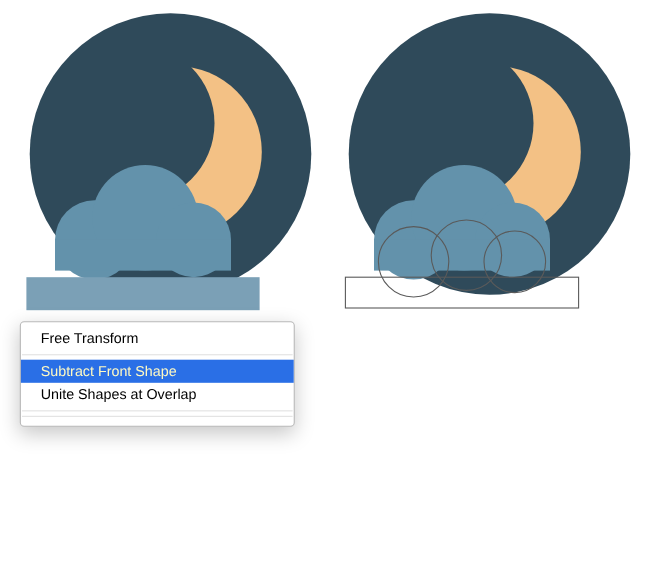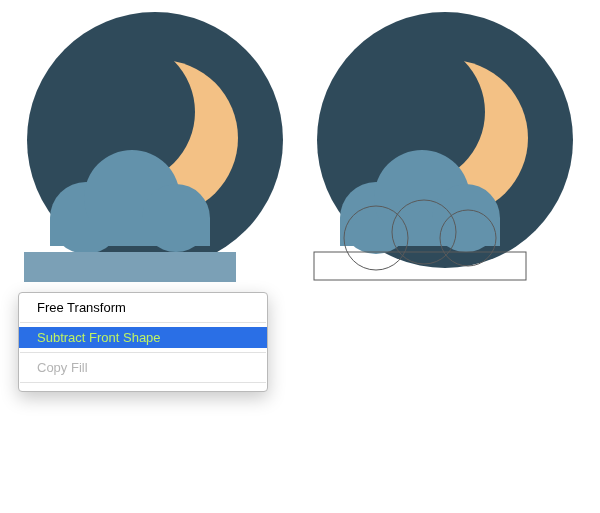--- a/index.html
+++ b/index.html
@@ -41,21 +41,21 @@
     line-height: 17px;
     white-space: nowrap;
   }
   .menu .sep {
     height: 1px;
     margin: 4px 1px;
     background: #e1e1e1;
   }
   .menu .item.selected {
     background: #2a6fe6;
-    color: #bef264;
+    color: #fef9c3;
   }
   .menu .item.disabled {
     color: #b4b4b4;
   }
 </style>
 </head>
 <body>
 
 <div class="canvas">
 
@@ -109,18 +109,18 @@
         <circle cx="168" cy="228" r="28"></circle>
         <rect x="14" y="242" width="212" height="28"></rect>
       </g>
     </g>
   </svg>
 
   <div class="menu">
     <div class="item">Free Transform</div>
     <div class="sep"></div>
     <div class="item selected">Subtract Front Shape</div>
+    <div class="item">Unite Shapes at Overlap</div>
     <div class="sep"></div>
-    <div class="item disabled">Copy Fill</div>
     <div class="sep"></div>
   </div>
 
 </div>
 
 </body></html>

